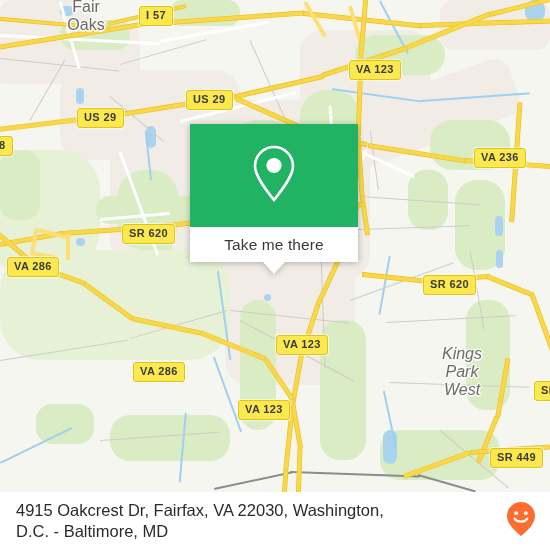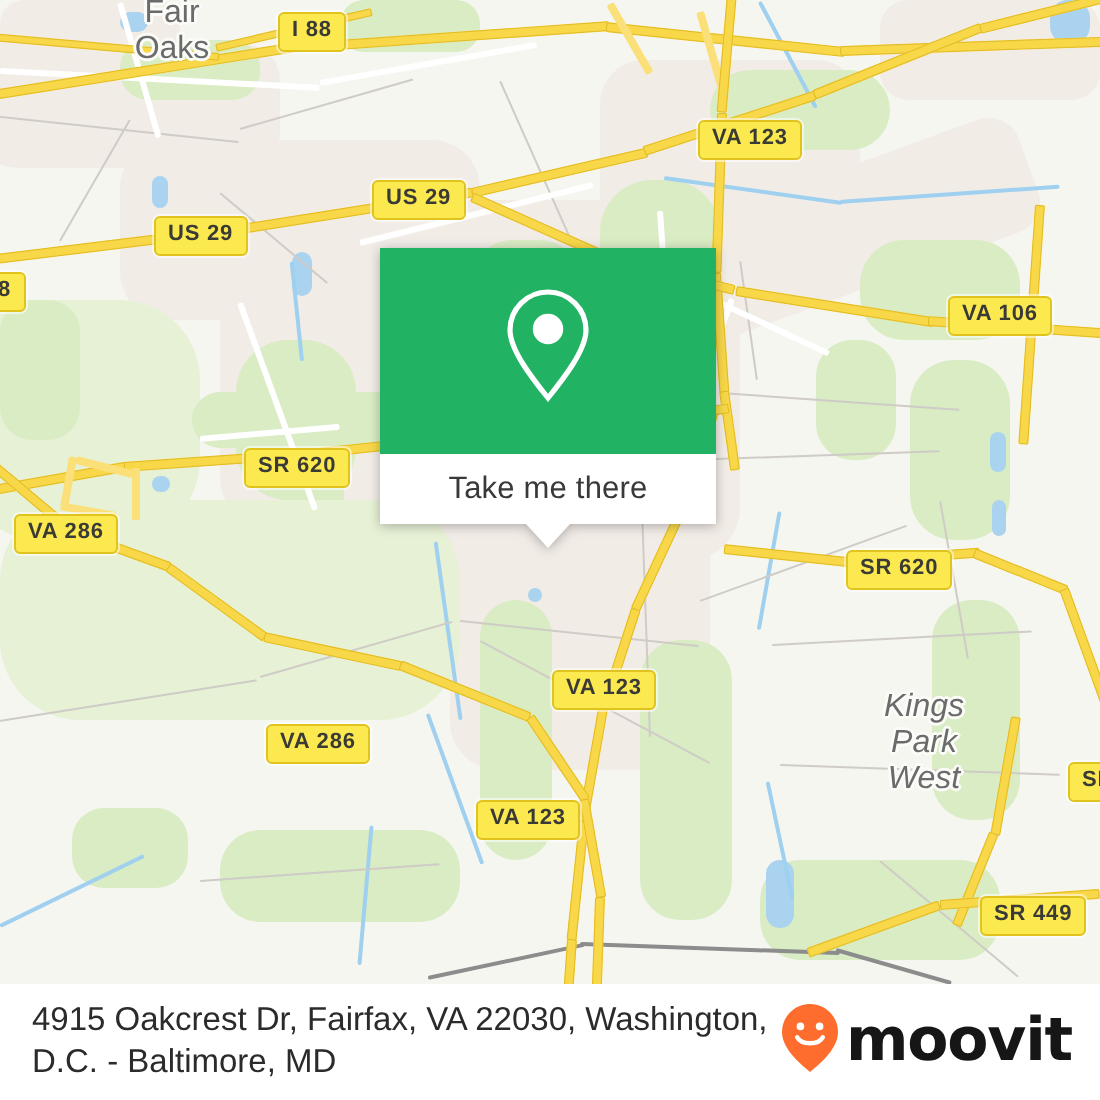--- a/index.html
+++ b/index.html
@@ -334,25 +334,25 @@
       <div class="road trunk" style="left:38px;top:228px;width:30px;height:4px;transform:rotate(14deg);"></div>
       <div class="road trunk" style="left:68px;top:232px;width:26px;height:4px;transform:rotate(90deg);"></div>
 
       <div class="road mway" style="left:404px;top:474px;width:70px;height:5px;transform:rotate(-20deg);"></div>
       <div class="road mway" style="left:470px;top:450px;width:80px;height:5px;transform:rotate(-4deg);"></div>
 
       <div class="road mway" style="left:520px;top:100px;width:120px;height:5px;transform:rotate(94deg);"></div>
     </div>
 
     <div class="layer" id="shield-layer">
-        <div class="shield" style="left: 139px; top: 6px;">I 88</div>
+        <div class="shield" style="left: 139px; top: 6px;">I 57</div>
         <div class="shield" style="left: 349px; top: 60px;">VA 123</div>
         <div class="shield" style="left: 186px; top: 90px;">US 29</div>
         <div class="shield" style="left: 77px; top: 108px;">US 29</div>
-        <div class="shield" style="left: 474px; top: 148px;">VA 106</div>
+        <div class="shield" style="left: 474px; top: 148px;">VA 236</div>
         <div class="shield" style="left: 122px; top: 224px;">SR 620</div>
         <div class="shield" style="left: 7px; top: 257px;">VA 286</div>
         <div class="shield" style="left: 423px; top: 275px;">SR 620</div>
         <div class="shield" style="left: 276px; top: 335px;">VA 123</div>
         <div class="shield" style="left: 133px; top: 362px;">VA 286</div>
         <div class="shield" style="left: 238px; top: 400px;">VA 123</div>
         <div class="shield" style="left: 490px; top: 448px;">SR 449</div>
         <div class="shield" style="left: 534px; top: 381px;">SR</div>
         <div class="shield" style="left: -8px; top: 136px;">8</div>
       </div>
@@ -386,17 +386,16 @@
     <div id="footer-address">4915 Oakcrest Dr, Fairfax, VA 22030, Washington, D.C. - Baltimore, MD</div>
     <div id="brand">
       <span>
         <svg width="30" height="36" viewBox="0 0 30 36" aria-hidden="true">
           <path d="M15 1 C7.3 1 1 7.2 1 15 C1 23 9 30 15 35 C21 30 29 23 29 15 C29 7.2 22.7 1 15 1 Z" fill="#ff6d2e"></path>
           <circle cx="10.2" cy="12.2" r="1.9" fill="#ffffff"></circle>
           <circle cx="19.8" cy="12.2" r="1.9" fill="#ffffff"></circle>
           <path d="M8.6 17.6 C10.6 21.6 19.4 21.6 21.4 17.6" fill="none" stroke="#ffffff" stroke-width="2.2" stroke-linecap="round"></path>
         </svg>
       </span>
-      <span id="brand-word">moovit</span>
     </div>
   </div>
 
 </div>
 
 </body></html>

